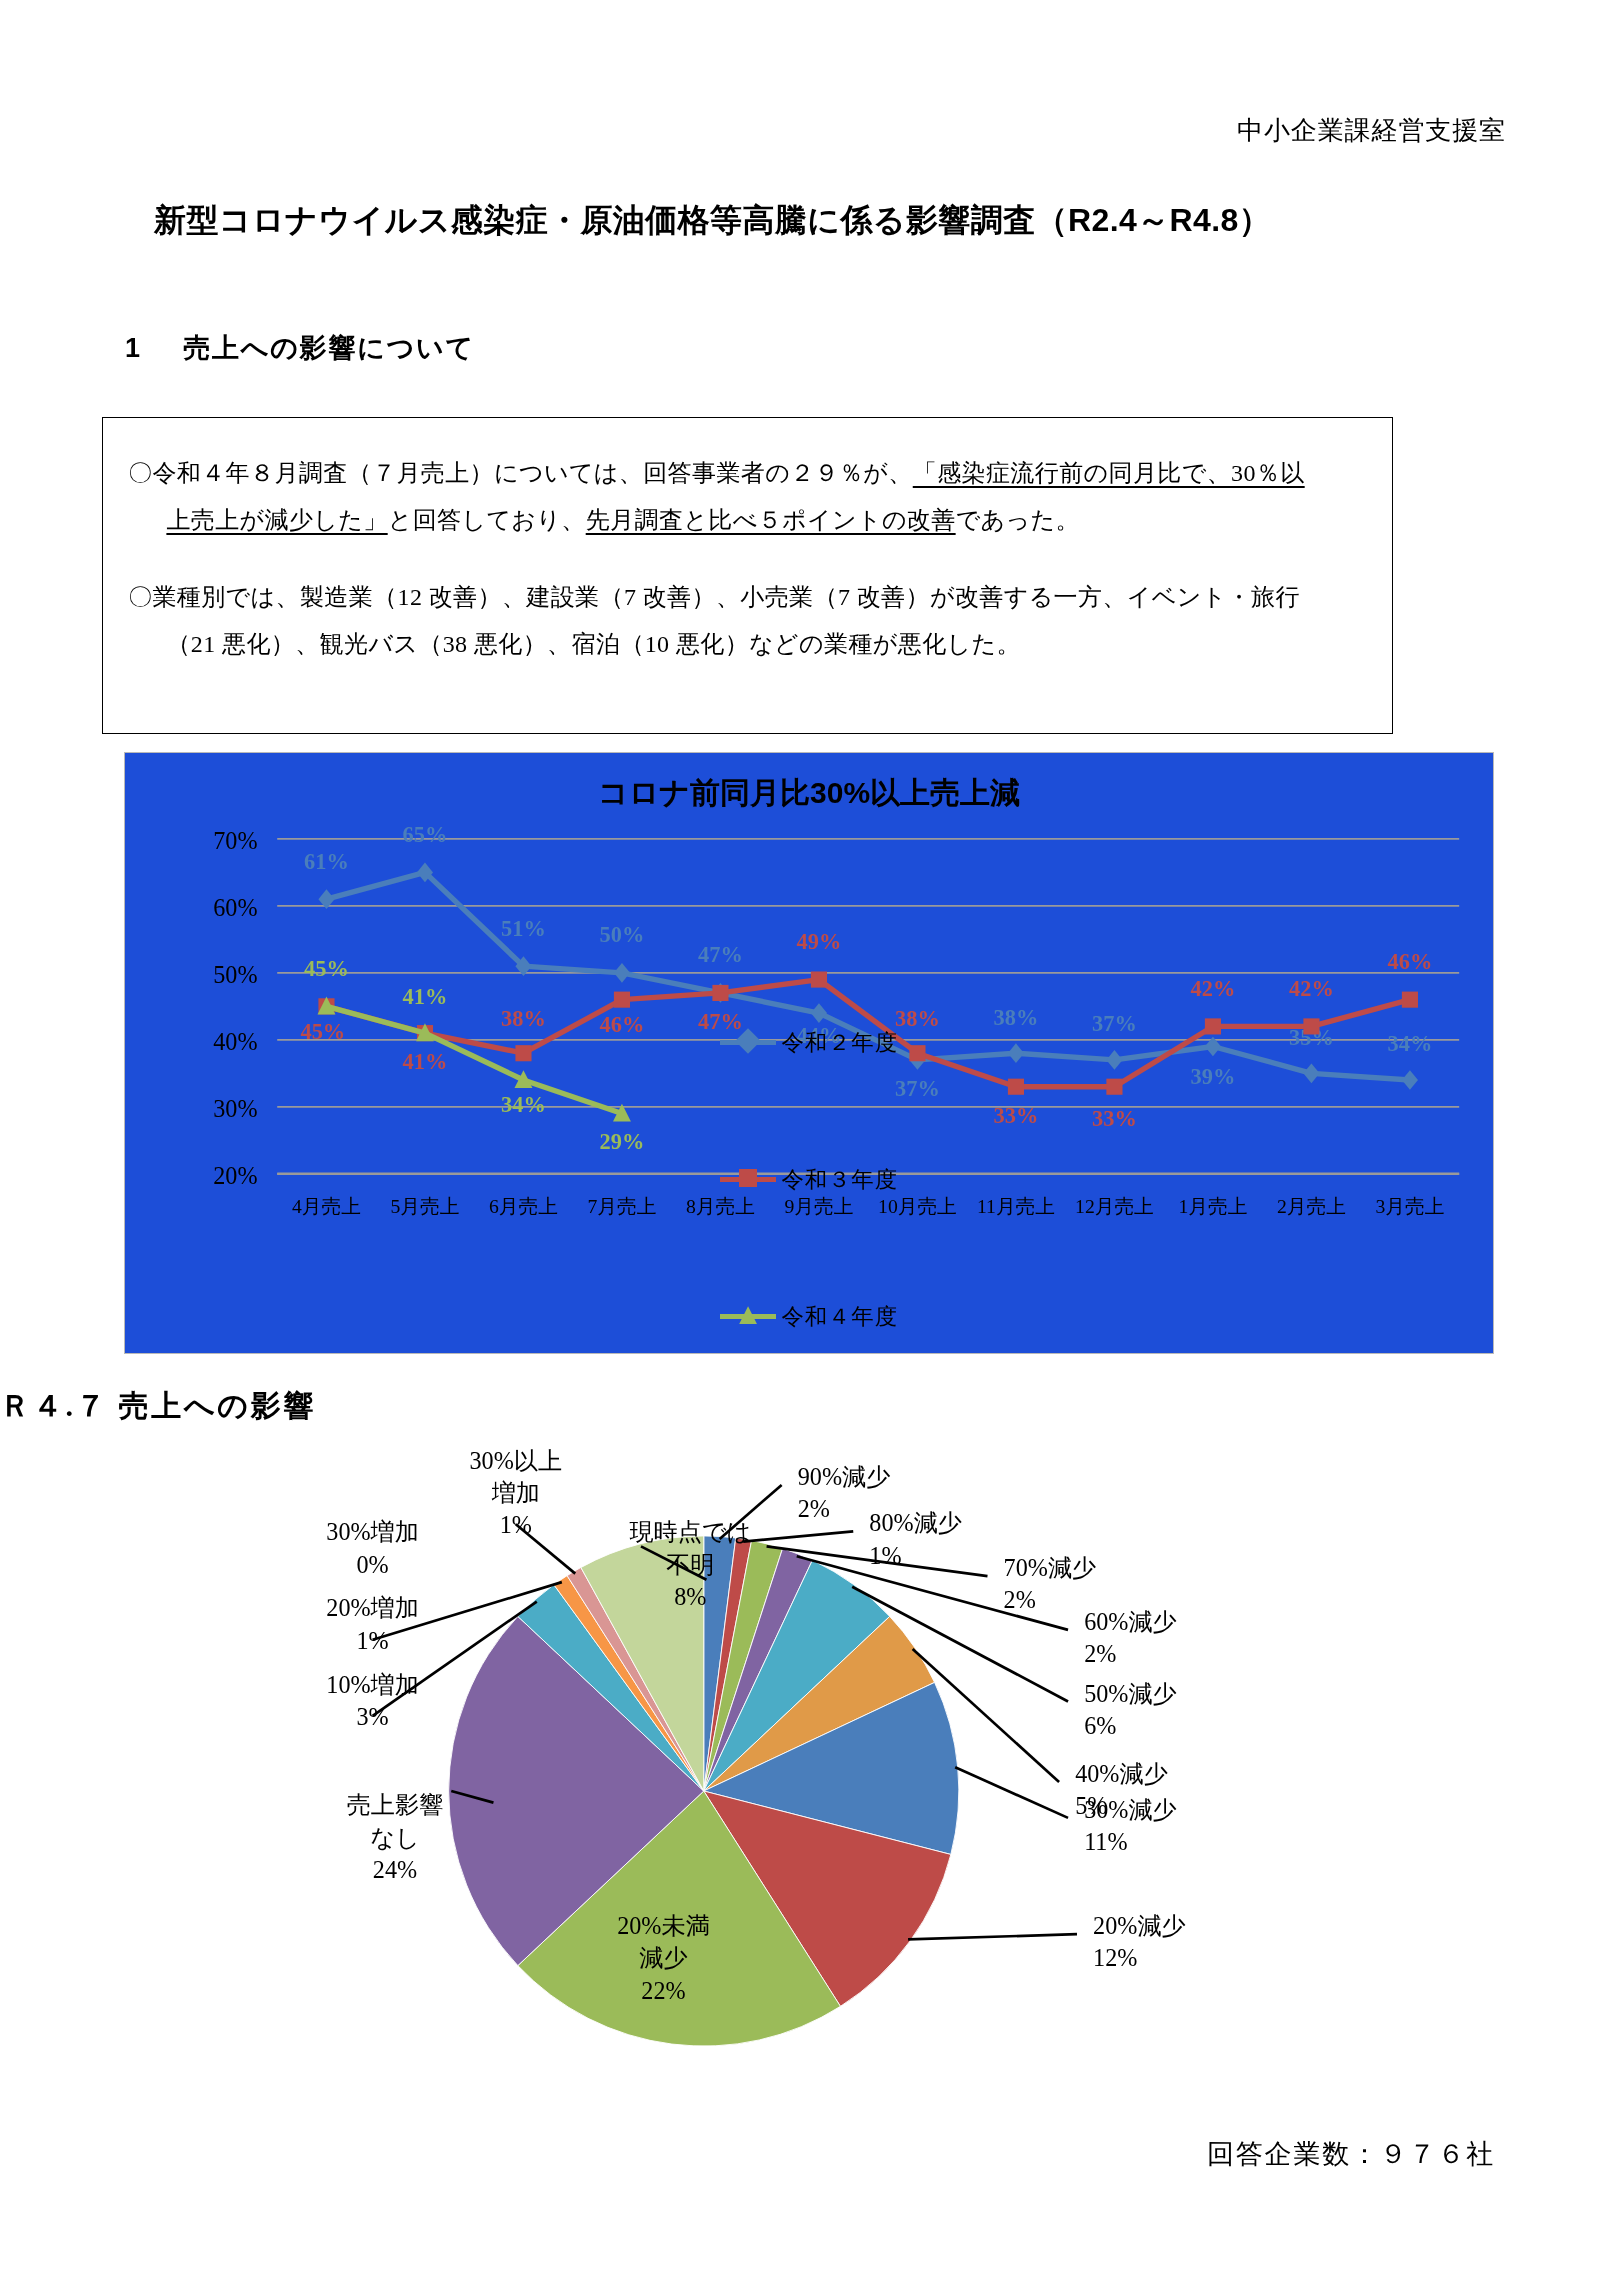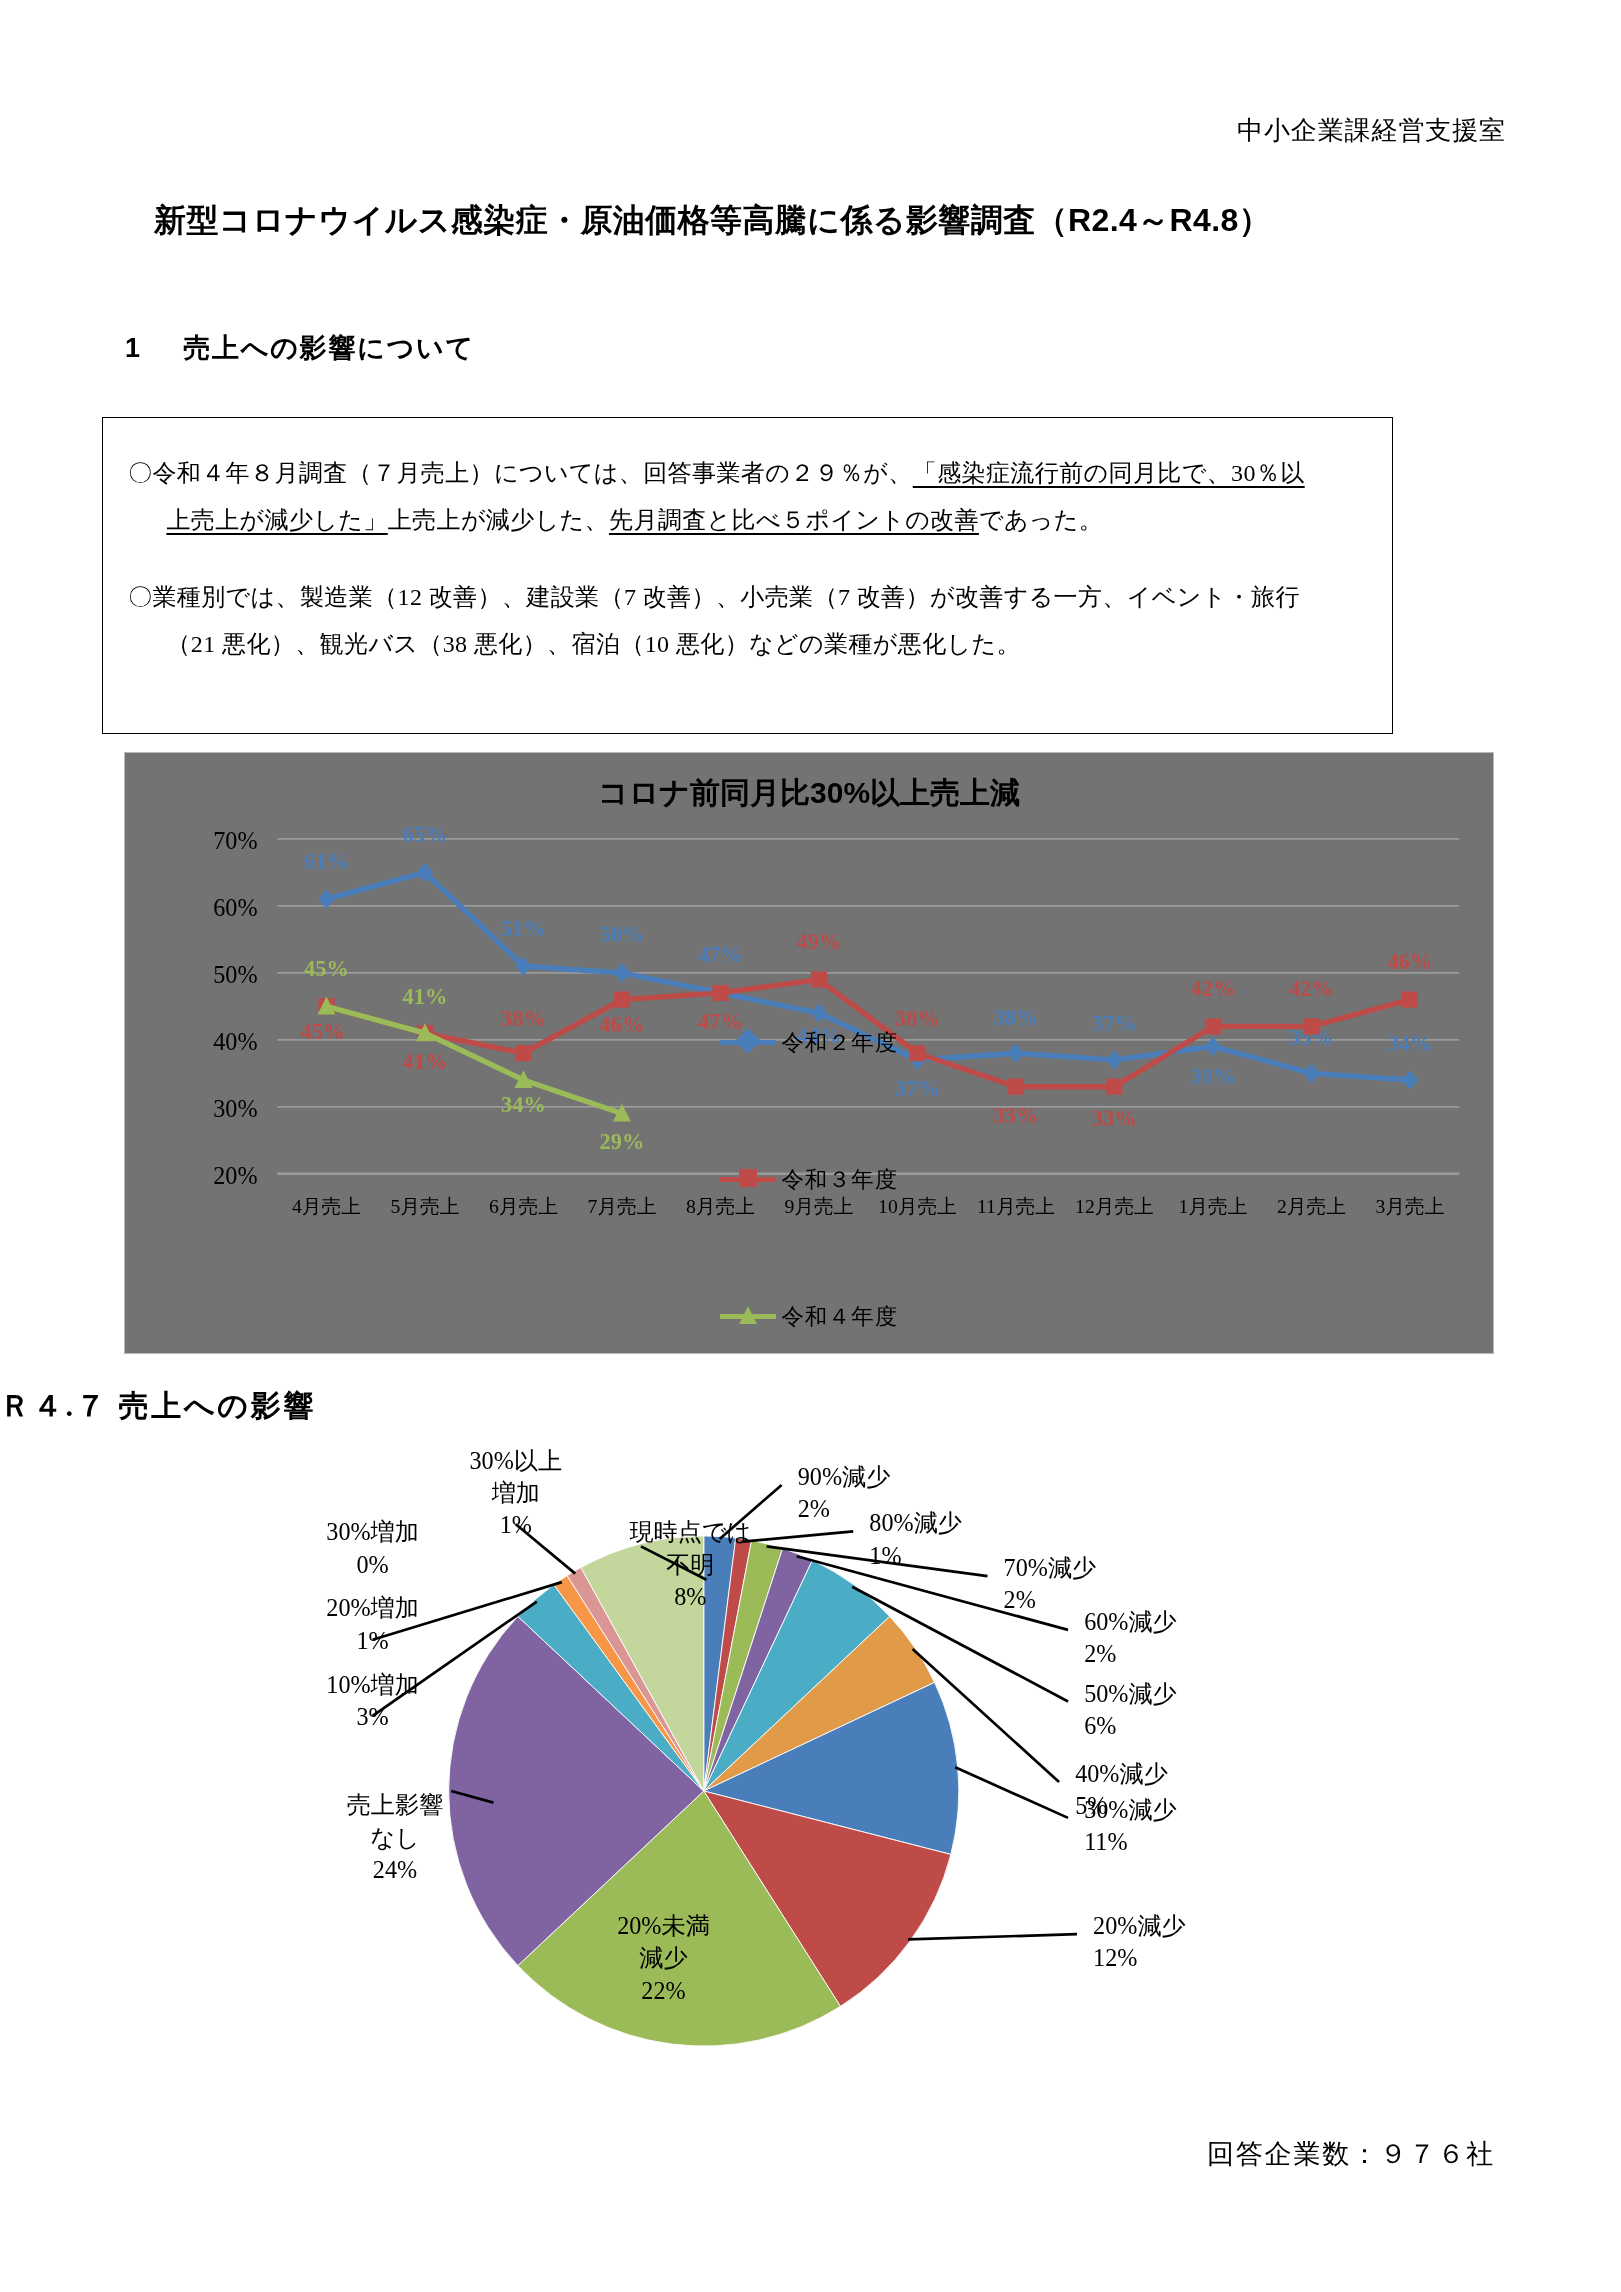--- a/index.html
+++ b/index.html
@@ -40,21 +40,21 @@
     padding:32px 25px 0 25px;
     margin-top:12px;
   }
   .note-para{font-size:24px;line-height:47px;letter-spacing:0.4px;margin:0 0 30px 0;}
   .note-para .ind{display:block;text-indent:1.6em;}
   .u{text-decoration:underline;text-underline-offset:4.5px;}
 
   
   .linechart-box{
     position:absolute;left:124px;top:752px;width:1370px;height:602px;
-    border:0.9px solid #b9b9b9;box-sizing:border-box;background:#737373;
+    border:0.9px solid #b9b9b9;box-sizing:border-box;background:#1d4ed8;
   }
   .lc-title{
     position:absolute;top:19.7px;left:0;width:100%;text-align:center;
     font-size:30px;font-weight:bold;letter-spacing:0px;
     font-family:"Liberation Sans","DejaVu Sans",sans-serif;
   }
   .lc-svgwrap{position:absolute;left:0;top:66px;width:1370px;height:466px;}
   .lc-legend{
     position:absolute;bottom:21.5px;left:0;width:100%;
     display:flex;justify-content:center;gap:106px;align-items:center;
@@ -91,21 +91,21 @@
   <div class="doc-title">新型コロナウイルス感染症・原油価格等高騰に係る影響調査（R2.4～R4.8）</div>
 
   <div class="section-heading">
     <span>1</span>
     <span style="display:inline-block;width:32px;"></span><span>売上への影響について</span>
   </div>
 
   <div class="note-box">
     <p class="note-para">
       <span>〇令和４年８月調査（７月売上）については、回答事業者の２９％が、</span><span class="u">「感染症流行前の同月比で、30％以</span>
-      <span class="ind"><span class="u">上売上が減少した」</span><span>上売上が減少した、</span><span class="u">先月調査と比べ５ポイントの改善</span><span>であった。</span></span>
+      <span class="ind"><span class="u">上売上が減少した」</span><span>と回答しており、</span><span class="u">先月調査と比べ５ポイントの改善</span><span>であった。</span></span>
     </p>
     <p class="note-para">
       <span>〇業種別では、製造業（12 改善）、建設業（7 改善）、小売業（7 改善）が改善する一方、イベント・旅行</span>
       <span class="ind">（21 悪化）、観光バス（38 悪化）、宿泊（10 悪化）などの業種が悪化した。</span>
     </p>
   </div>
 
   <div class="linechart-box">
     <div class="lc-title">コロナ前同月比30%以上売上減</div>
 

